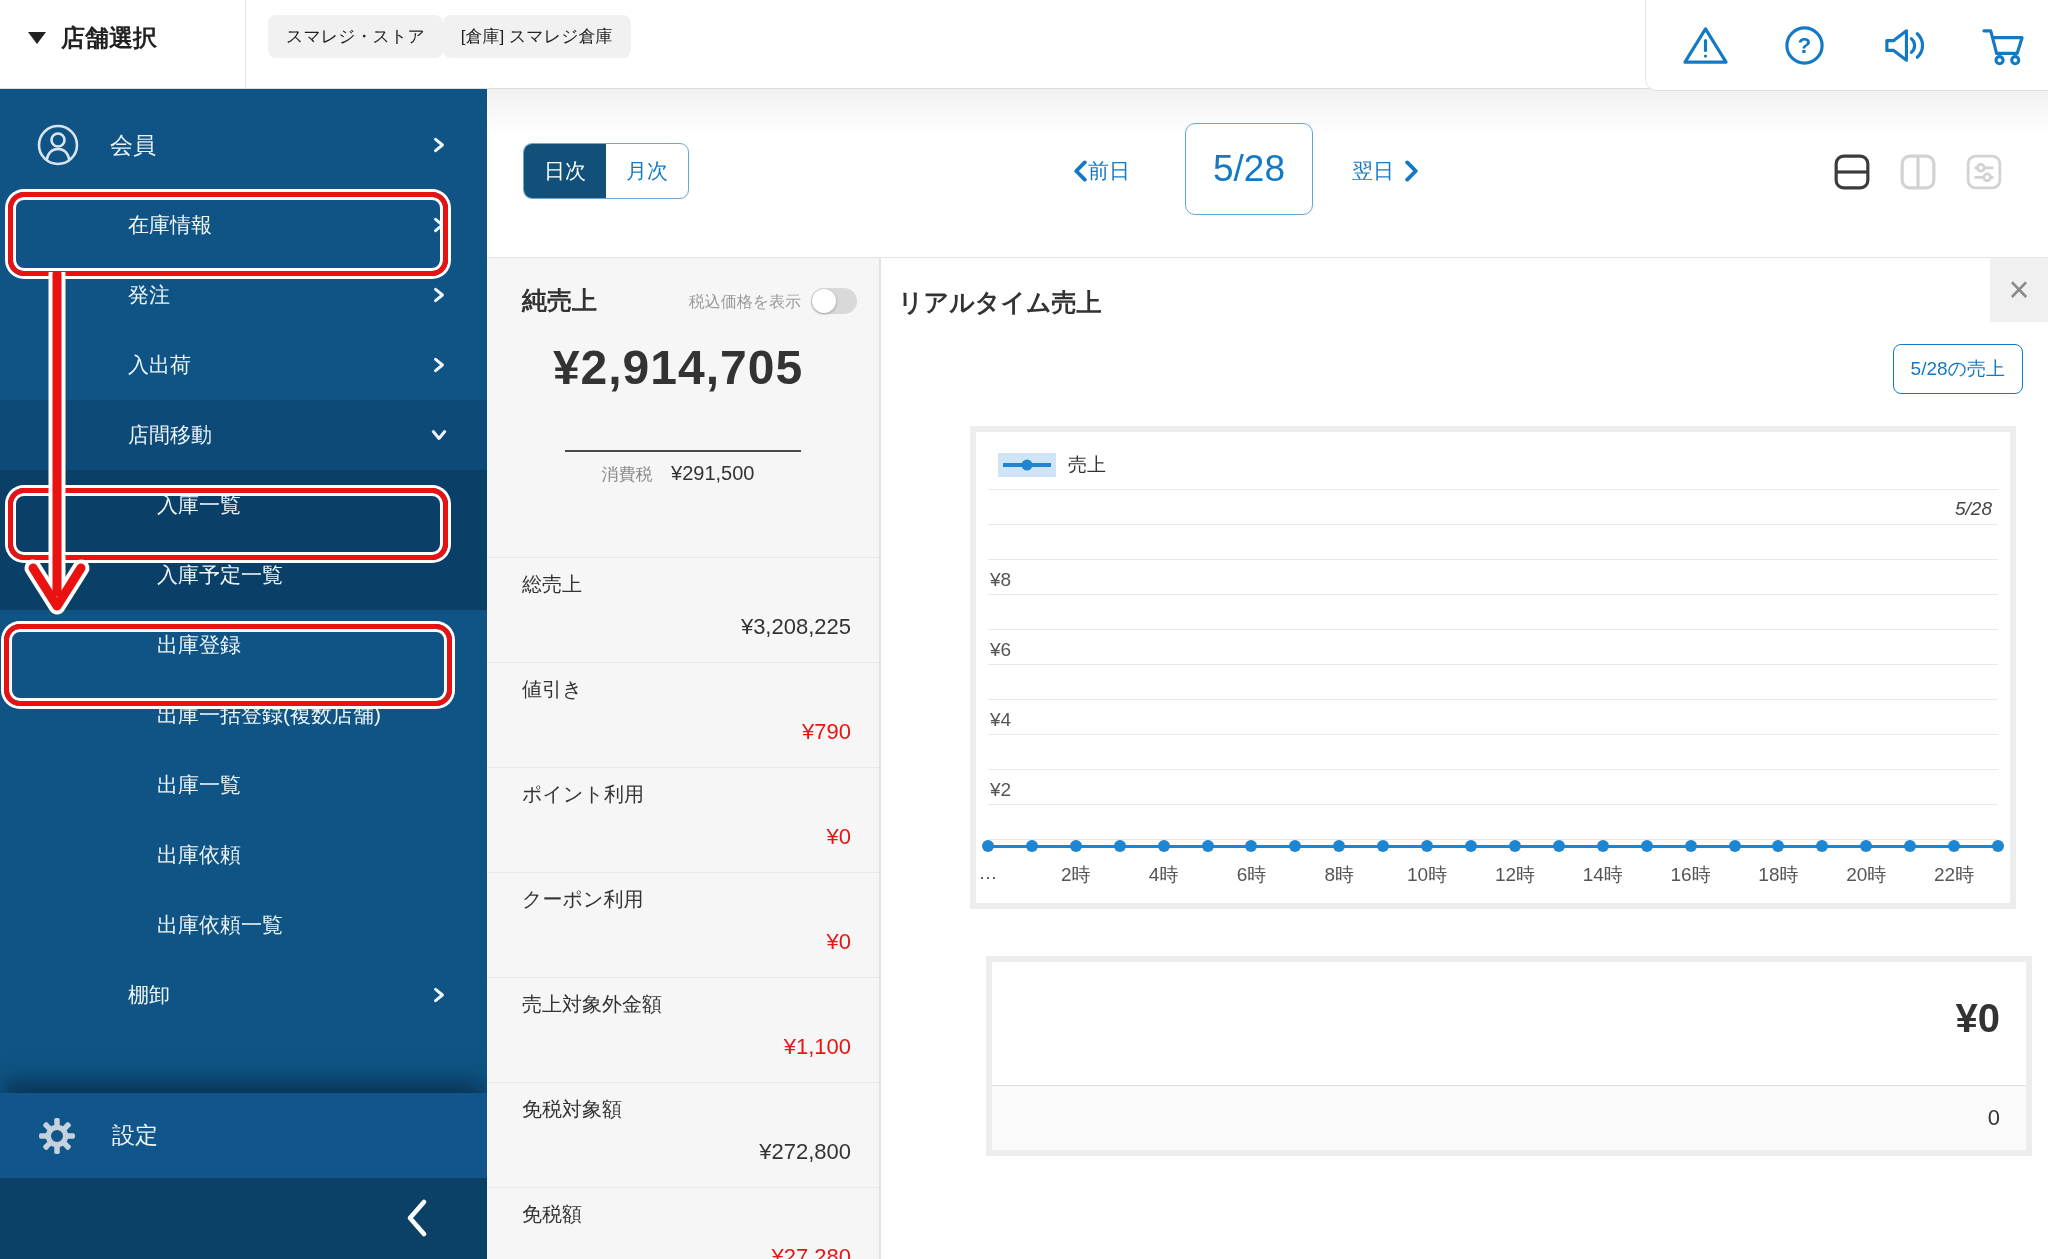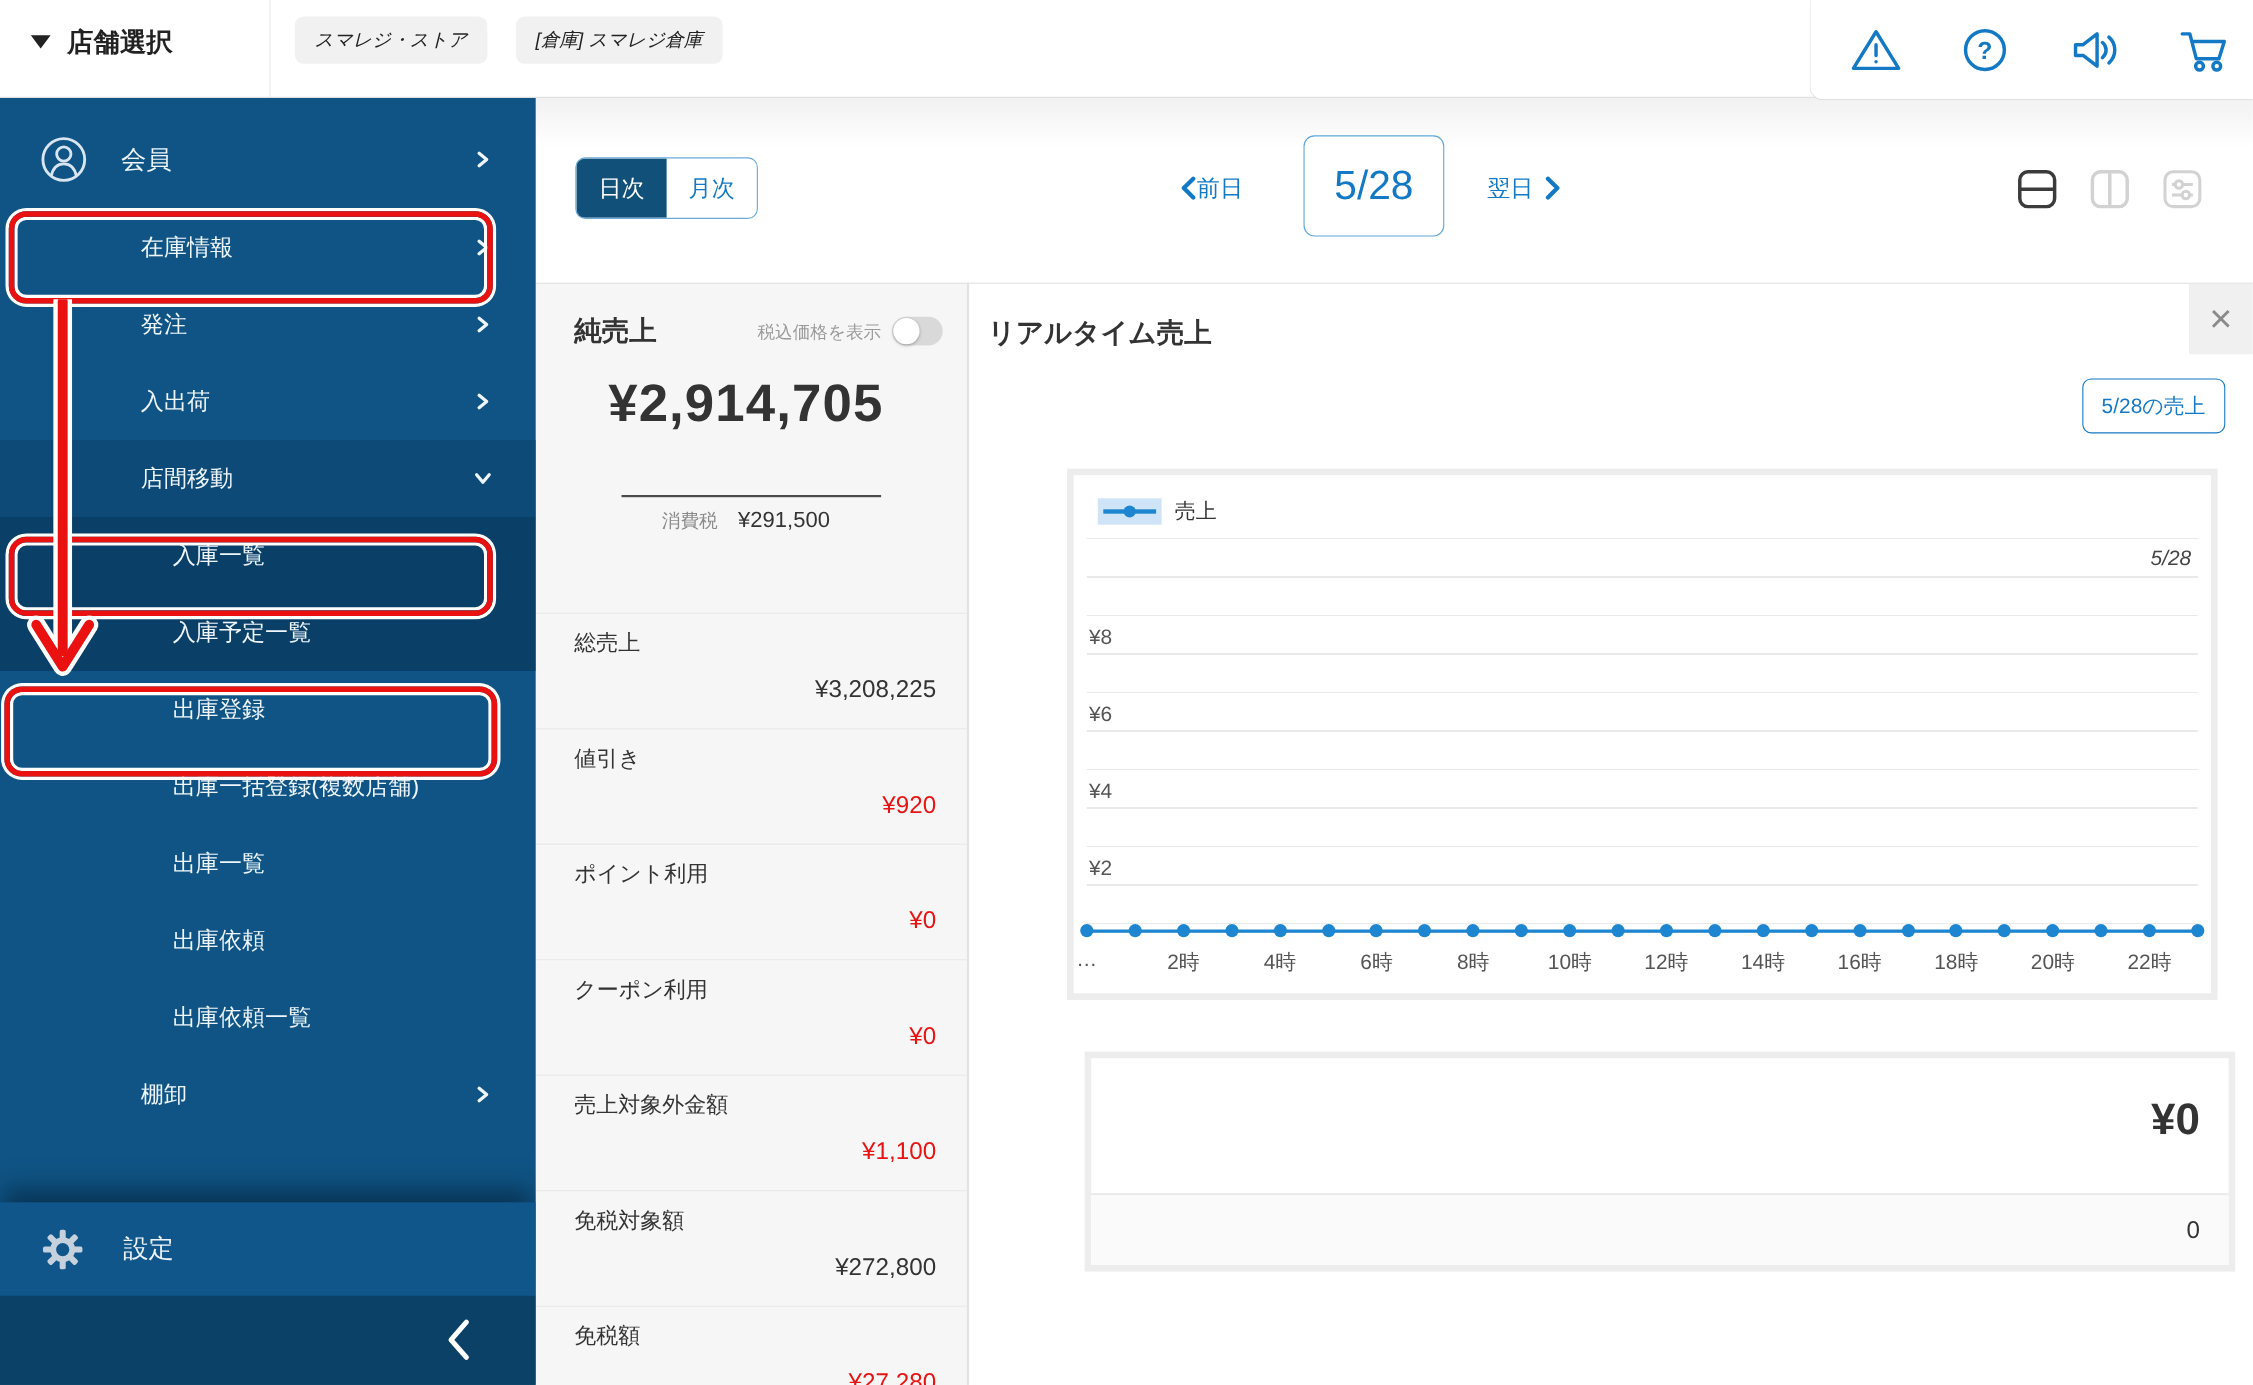--- a/index.html
+++ b/index.html
@@ -6,21 +6,21 @@
   html,body { width:2048px; height:1259px; overflow:hidden; background:#fff;
     font-family:"Liberation Sans","DejaVu Sans",sans-serif; color:#333; }
 
   
   #header { position:absolute; left:0; top:0; width:1652px; height:89px; background:#fff;
     border-bottom:1px solid #ddd; z-index:20; }
   #store-selector { position:absolute; left:28px; top:22px; display:flex; align-items:center; gap:15px; cursor:pointer; }
   #store-selector .tri { width:0; height:0; border-left:9px solid transparent; border-right:9px solid transparent; border-top:12px solid #222; }
   #store-selector .lbl { font-size:24px; font-weight:bold; color:#222; }
   #header-div1 { position:absolute; left:245px; top:0; height:88px; border-left:1px solid #e6e6e6; }
-  #chips { position:absolute; left:268px; top:15px; display:flex; gap:26px;font-style:italic; }
+  #chips { position:absolute; left:268px; top:15px; display:flex; gap:0; }
   .chip { background:#f1f1f1; border-radius:8px; padding:10px 18px; font-size:17px; color:#222; white-space:nowrap; }
   #header-icons { position:absolute; left:1645px; top:0; width:403px; height:91px; background:#fff;
     border-left:1px solid #e8e8e8; border-bottom:1px solid #e0e0e0; border-bottom-left-radius:12px;
     display:flex; align-items:center; gap:52px; padding-left:36px; }
   #header-icons svg { width:47px; height:47px; display:block; cursor:pointer; }
 
   
   #sidebar { position:absolute; left:0; top:89px; width:487px; height:1170px; background:#0f5484; z-index:10; overflow:hidden; }
   .side-row { position:relative; display:flex; align-items:center; color:#eef5fb; cursor:pointer; }
   .side-row.lvl0 { height:90px; font-size:23px; }
@@ -326,21 +326,21 @@
     <span class="t-lbl">消費税</span>
     <span class="t-val">¥291,500</span>
   </div>
   <div id="stats-rows">
       <div class="stat-row">
         <span class="stat-label">総売上</span>
         <span class="stat-value dark">¥3,208,225</span>
       </div>
       <div class="stat-row">
         <span class="stat-label">値引き</span>
-        <span class="stat-value red">¥920</span>
+        <span class="stat-value red">¥790</span>
       </div>
       <div class="stat-row">
         <span class="stat-label">ポイント利用</span>
         <span class="stat-value red">¥0</span>
       </div>
       <div class="stat-row">
         <span class="stat-label">クーポン利用</span>
         <span class="stat-value red">¥0</span>
       </div>
       <div class="stat-row">

